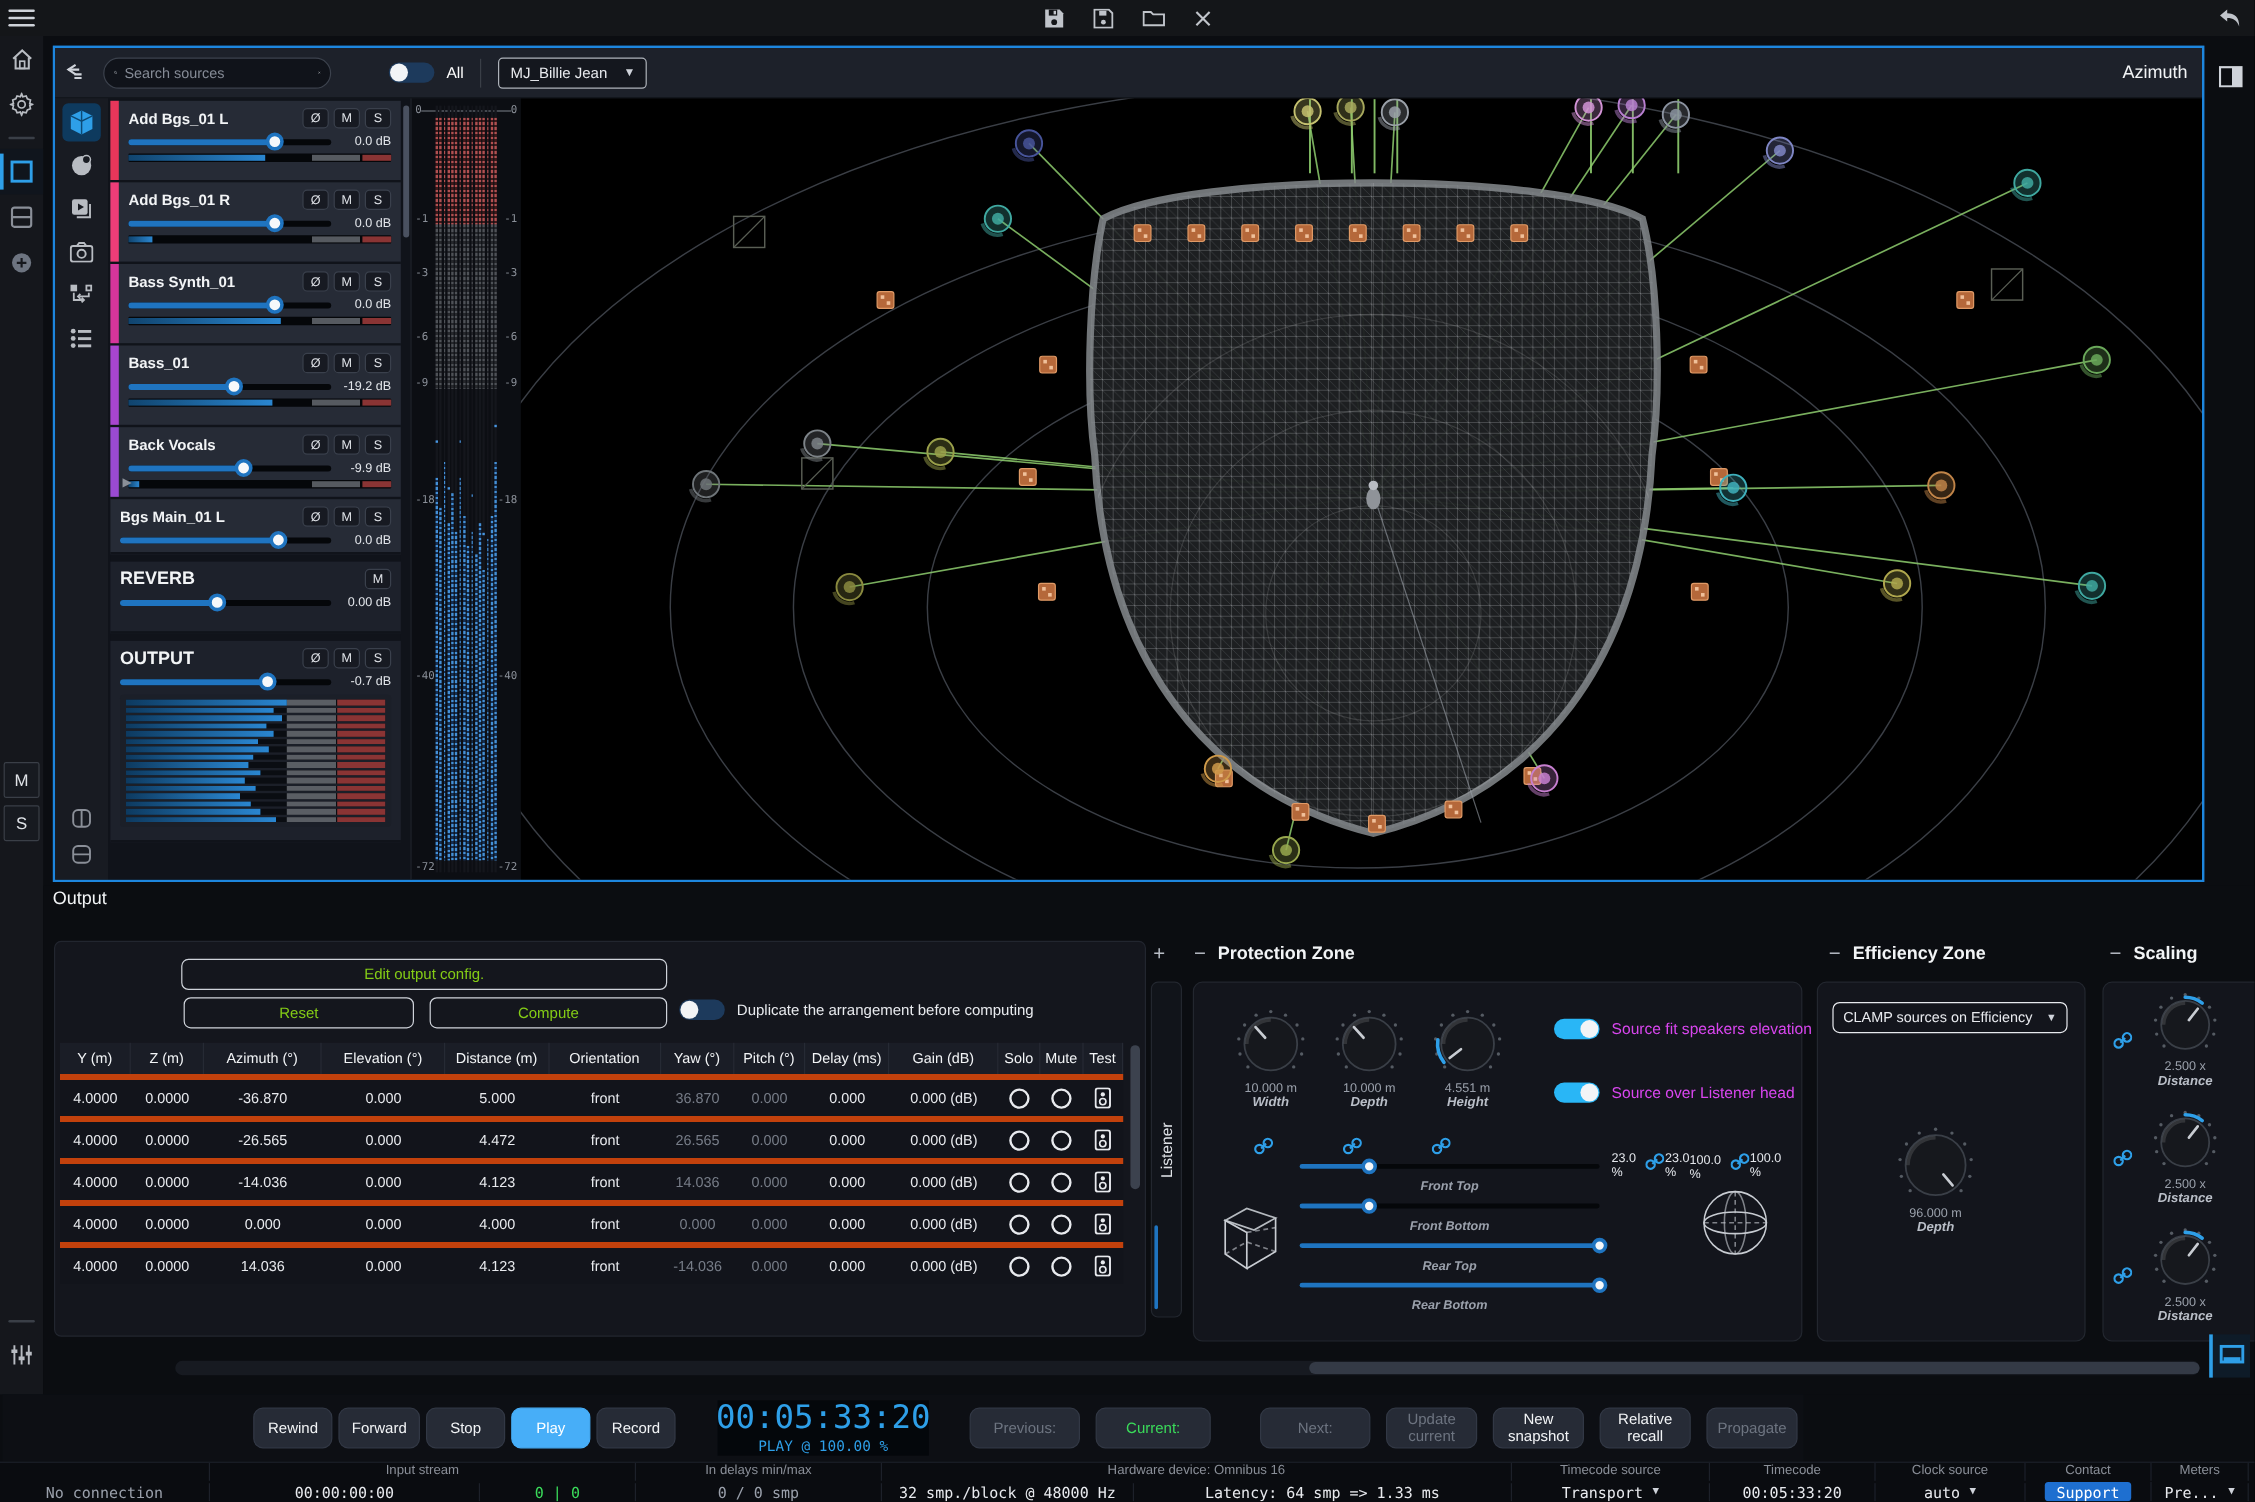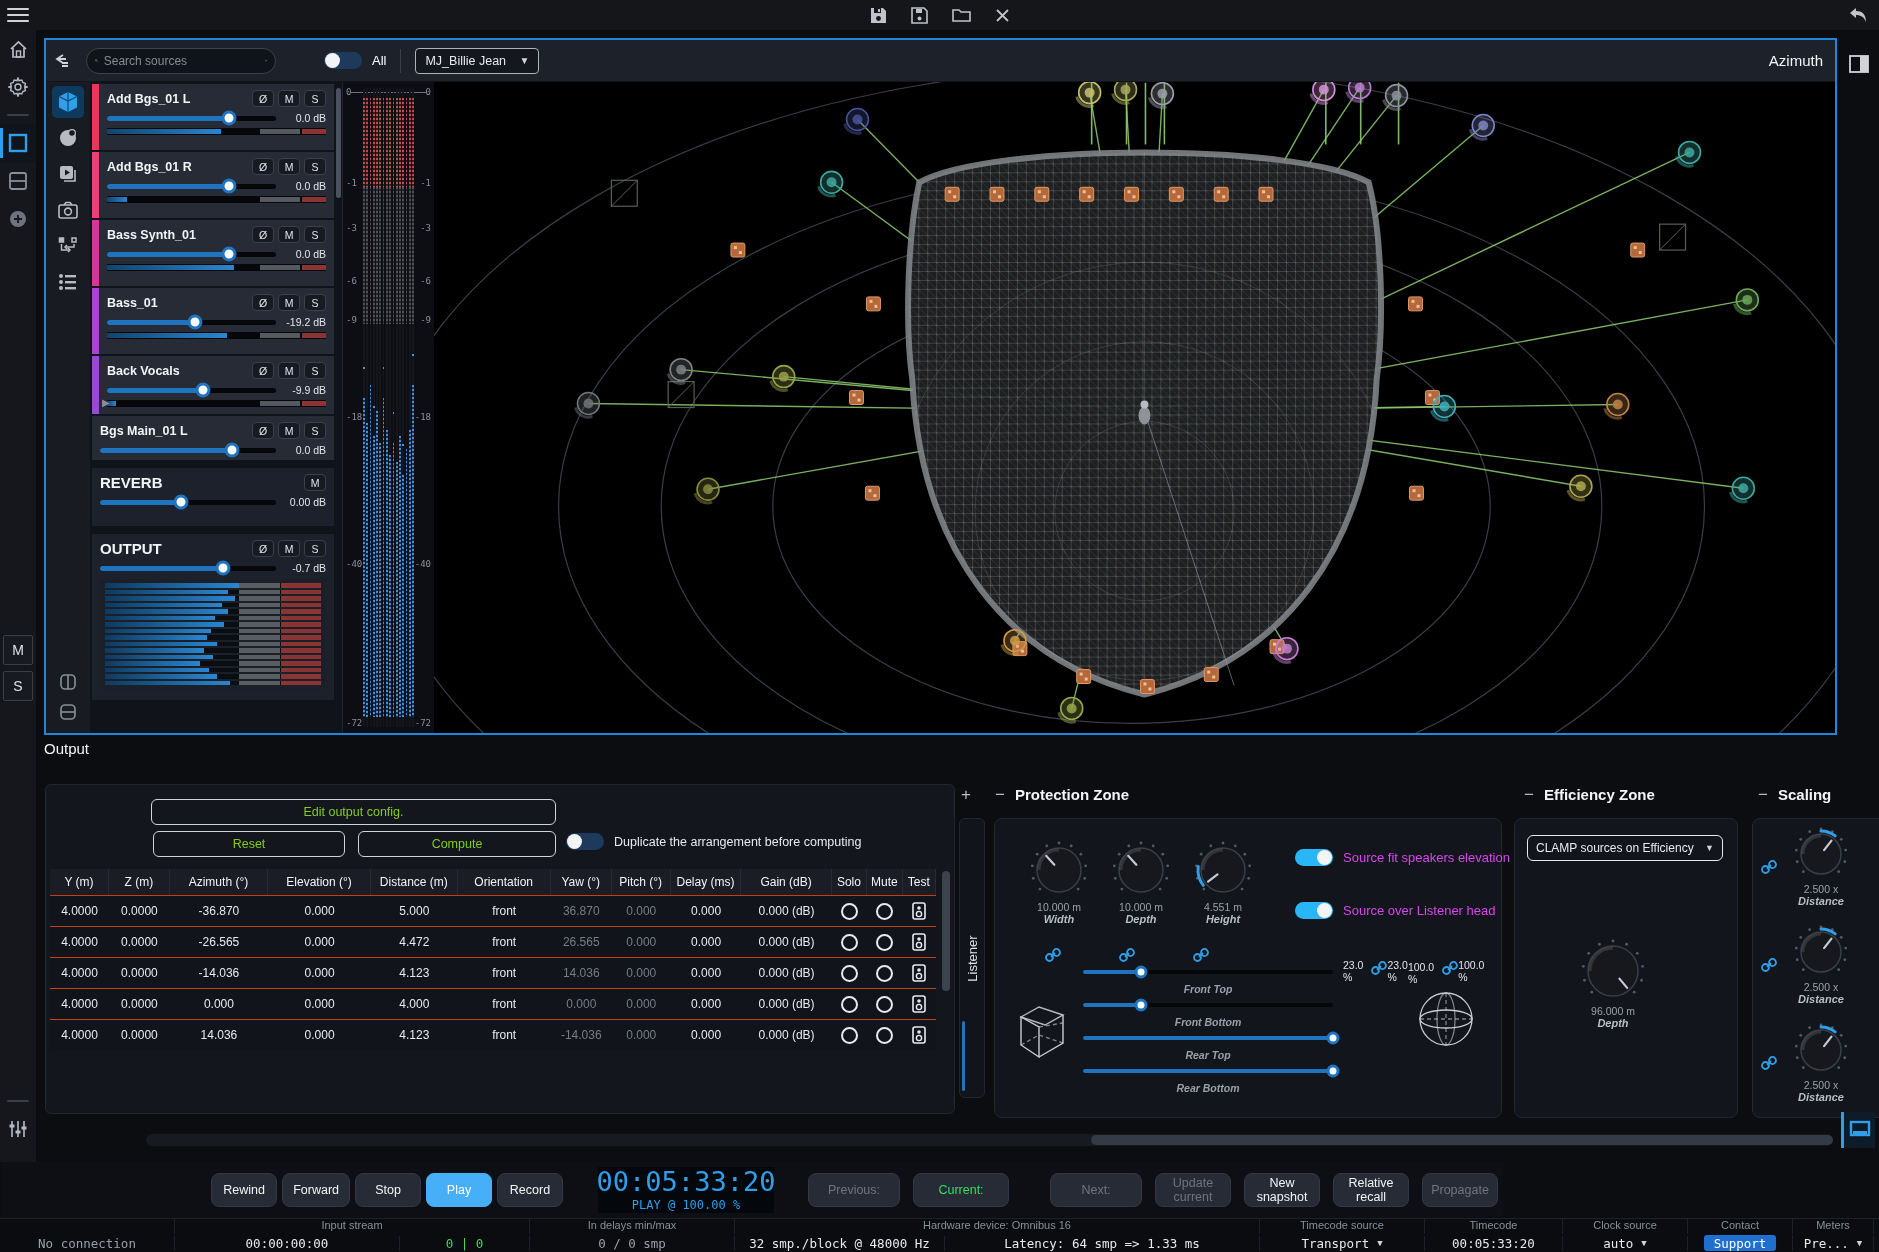--- a/index.html
+++ b/index.html
@@ -100,21 +100,21 @@
   
   #outSection { position:absolute; left:36px; top:738px; width:1843px; height:424px; background:#0b0d11; overflow:hidden; }
   #outTitle { position:absolute; left:8px; top:2px; font-size:15px; color:#f2f4f6; }
   #cfgPanel { position:absolute; left:9px; top:46px; width:910px; height:330px; background:#14161d; border:1px solid #22262f; border-radius:6px; }
   .cfg-btn { position:absolute; height:26px; border:1px solid #cfd3da; border-radius:6px; background:transparent; color:#84cc16; font-size:12.5px; display:flex; align-items:center; justify-content:center; cursor:pointer; }
   #dupRow { position:absolute; left:520px; top:48px; display:flex; align-items:center; gap:10px; }
   #dupRow .lbl { font-size:12.5px; color:#e8eaee; }
   #outTable { position:absolute; left:4px; top:84px; right:18px; }
   .t-head { display:flex; background:#1a1d26; }
   .t-head div { font-size:12px; color:#f2f4f6; padding:6px 2px; text-align:center; border-right:1px solid #262a34; white-space:nowrap; overflow:hidden;}
-  .t-row { display:flex; border-top:1px solid #c2410c; background:#12141b; cursor:pointer;align-items:center; }
+  .t-row { display:flex; border-top:5px solid #c2410c; background:#12141b; cursor:pointer;align-items:center; }
   .t-row div { font-size:12px; padding:6px 2px; text-align:center; white-space:nowrap; overflow:hidden; display:flex; align-items:center; justify-content:center;}
   .t-row .dim { color:#777d88; }
   .circ { width:17px; height:17px; border-radius:50%; border:2px solid #e8eaee; cursor:pointer; }
   #tScroll { position:absolute; right:4px; top:86px; width:8px; height:120px; background:#3c424e; border-radius:4px; }
   #hScroll { position:absolute; left:110px; right:46px; bottom:16px; height:12px; background:#171a21; border-radius:6px; }
   #hScroll .thumb { position:absolute; left:56%; right:0; top:1px; bottom:1px; background:#343a46; border-radius:5px; cursor:pointer; }
   #monIcon { position:absolute; right:4px; bottom:14px; width:34px; height:36px; background:#0e1b28; display:flex; align-items:center; justify-content:center; border-left:3px solid #2e9fe8; cursor:pointer; }
 
   .zone-title-row { position:absolute; top:48px; display:flex; align-items:center; gap:10px; }
   .zone-title { font-size:15px; font-weight:bold; color:#f2f4f6; white-space:nowrap; }

